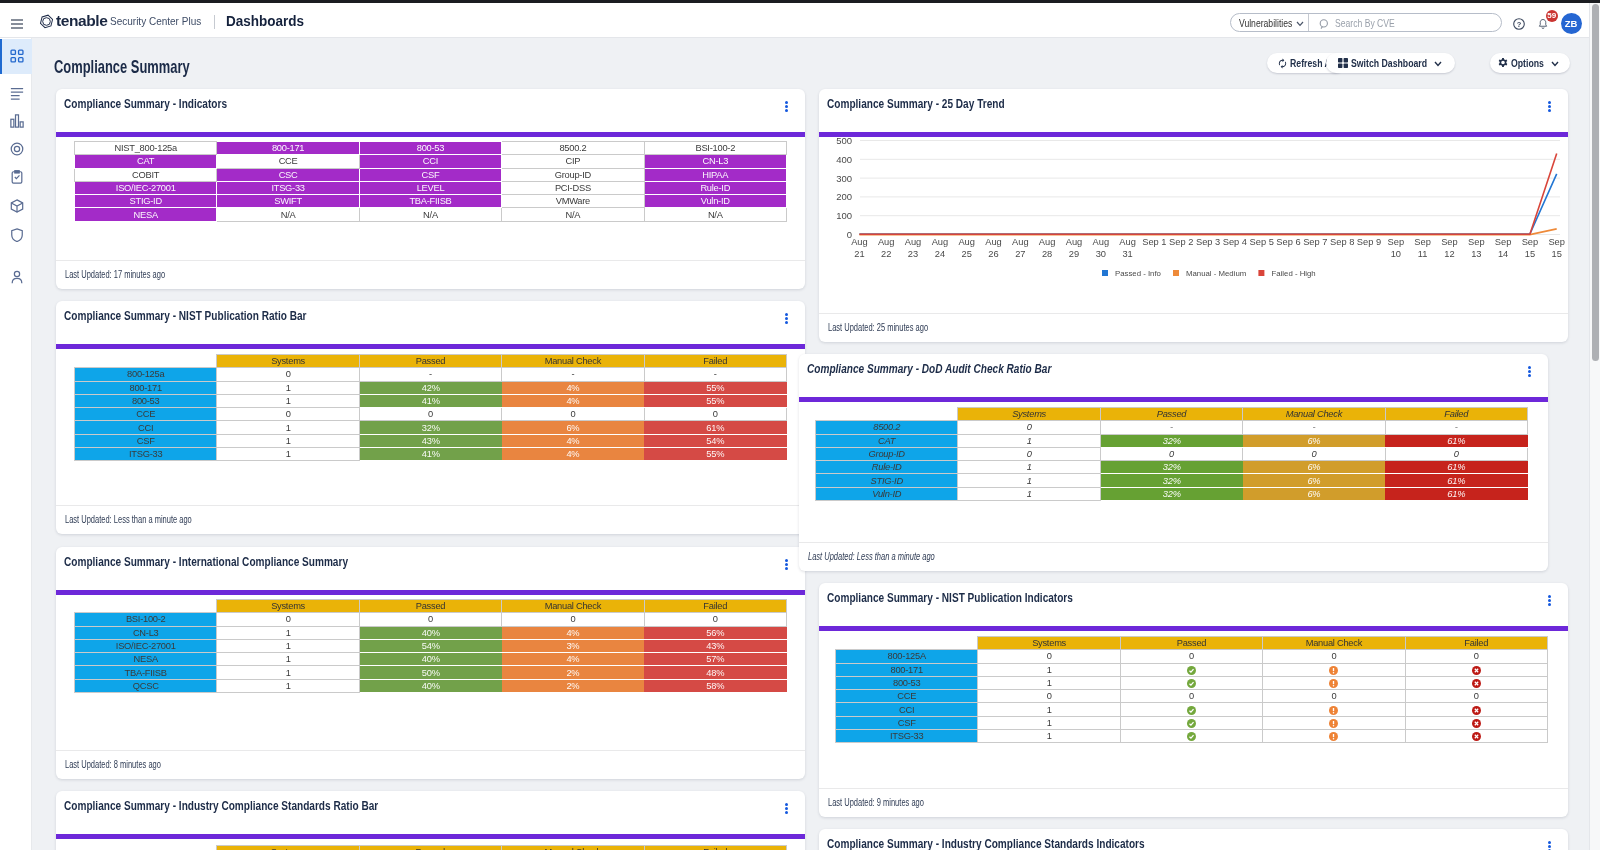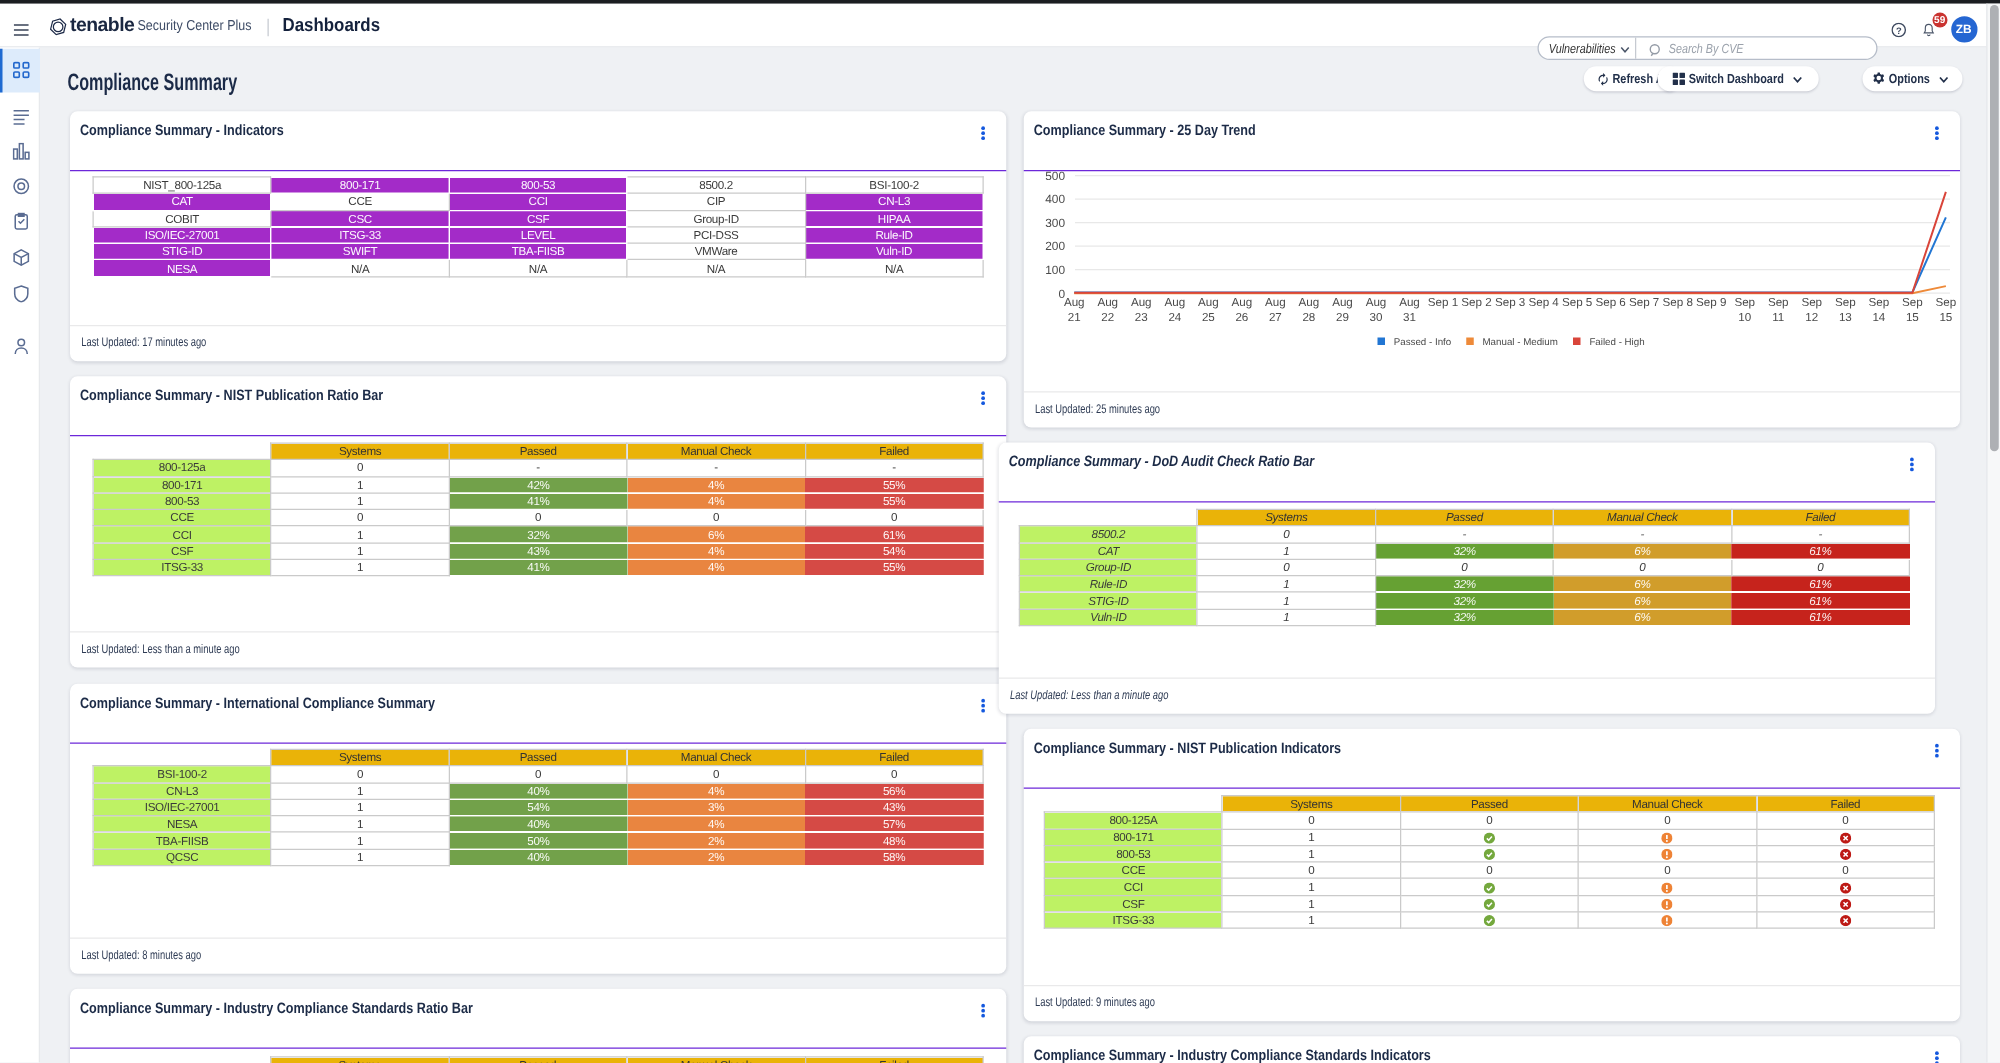--- a/index.html
+++ b/index.html
@@ -1,30 +1,30 @@
 <!DOCTYPE html>
 <html><head>
 <meta charset="utf-8">
 <style>
 *{margin:0;padding:0;box-sizing:border-box;}
 html,body{width:1600px;height:850px;overflow:hidden;background:#eff1f4;font-family:"Liberation Sans",sans-serif;}
 #topstrip{position:absolute;left:0;top:0;width:1600px;height:3px;background:#1b1d21;}
 #hdr{position:absolute;left:0;top:3px;width:1600px;height:35px;background:#fff;border-bottom:1px solid #e4e6ea;}
 #sidebar{position:absolute;left:0;top:38px;width:32px;height:812px;background:#fff;border-right:1px solid #e7e9ec;}
 .card{position:absolute;background:#fff;border-radius:6px;box-shadow:0 1px 3px rgba(20,30,60,.14);}
-.chead{position:absolute;left:0;top:0;right:0;height:48px;border-bottom:1px solid #6d28d9;}
+.chead{position:absolute;left:0;top:0;right:0;height:48px;border-bottom:5px solid #6d28d9;}
 .ctitle{position:absolute;left:8px;top:0;line-height:31px;font-size:12px;font-weight:bold;color:#1c2b47;transform:scaleX(0.84);transform-origin:left center;white-space:nowrap;}
 .cdots{position:absolute;right:17px;top:12px;width:3px;height:12px;}
 .cdots i{display:block;width:3px;height:3px;border-radius:50%;background:#1458de;margin-bottom:1.2px;}
 .cfoot{position:absolute;left:0;right:0;bottom:0;height:29px;border-top:1px solid #e9e9ea;font-size:10px;color:#2e3b54;line-height:28px;padding-left:9px;}
 .cfoot b{display:inline-block;font-weight:normal;transform:scaleX(0.75);transform-origin:left center;white-space:nowrap;}
 table.t{position:absolute;left:18px;border-collapse:collapse;table-layout:fixed;width:713px;font-size:9.3px;letter-spacing:-0.25px;color:#3a3a3a;}
 .t td,.t th{height:13.3px;padding:0;text-align:center;border:1px solid #cacaca;line-height:12px;font-weight:normal;overflow:hidden;white-space:nowrap;}
 .t th{background:#eab308;color:#333;}
-.t td.l{background:#bef264;}
+.t td.l{background:#0ea5e9;}
 .t .e{border:none;background:none;}
 td.p{background:#a32bc8;border:1px solid #fff;color:rgba(255,255,255,.97);}
 td.g,td.o,td.r,td.g2,td.a2,td.r2{border-top:1px solid #fff;border-bottom:1px solid #fff;border-left:none;border-right:none;color:rgba(255,255,255,.95);}
 td.g{background:#72a14a;}
 td.o{background:#e98540;}
 td.r{background:#d54a45;}
 td.g2{background:#66a133;}
 td.a2{background:#d19d2b;}
 td.r2{background:#c6231c;}
 #scroll{position:absolute;right:0;top:3px;width:11px;height:847px;background:#f7f8f9;border-left:1px solid #e4e6ea;}
@@ -47,21 +47,21 @@
   <svg style="position:absolute;left:38px;top:10px;" width="17" height="17" viewBox="0 0 24 24">
       <g fill="none" stroke="#1f2c49" stroke-width="1.4">
         <path d="M12 2.8 L19.6 7.2 L19.6 16.6 L12 21 L4.4 16.6 L4.4 7.2 Z" transform="rotate(14 12 12)"></path>
         <circle cx="12" cy="12" r="5.4"></circle>
       </g>
     </svg>
   <span style="position:absolute;left:56px;top:9px;font-size:15.5px;font-weight:bold;color:#1a2741;letter-spacing:-0.4px;">tenable</span>
   <span style="position:absolute;left:110px;top:12px;font-size:11.5px;color:#3e4c66;transform:scaleX(0.87);transform-origin:left;display:inline-block;white-space:nowrap;">Security Center Plus</span>
   <span style="position:absolute;left:214px;top:12px;width:1px;height:14px;background:#c6cad1;"></span>
   <span style="position:absolute;left:226px;top:9px;font-size:15px;font-weight:bold;color:#14213c;transform:scaleX(0.9);transform-origin:left;display:inline-block;">Dashboards</span>
-  <div style="position:absolute;left:1230px;top:26px;width:272px;height:19px;border:1px solid #b6bdc9;border-radius:10px;background:#fff;font-style:italic;">
+  <div style="position:absolute;left:1230px;top:10px;width:272px;height:19px;border:1px solid #b6bdc9;border-radius:10px;background:#fff;">
     <span style="position:absolute;left:8px;top:3px;font-size:10.5px;color:#333;transform:scaleX(0.82);transform-origin:left;">Vulnerabilities</span>
     <svg style="position:absolute;left:64.5px;top:7px;" width="8" height="6" viewBox="0 0 8 6">
         <path d="M1 1 L4 4.4 L7 1" fill="none" stroke="#4a5568" stroke-width="1.2"></path>
       </svg>
     <span style="position:absolute;left:77px;top:0;width:1px;height:17px;background:#c6cad1;"></span>
     <svg style="position:absolute;left:88px;top:4.5px;" width="11" height="11" viewBox="0 0 11 11">
         <circle cx="4.8" cy="4.4" r="3.6" fill="none" stroke="#949ba6" stroke-width="1.1"></circle>
         <line x1="3.4" y1="7.7" x2="2" y2="9.6" stroke="#949ba6" stroke-width="1.1"></line>
       </svg>
     <span style="position:absolute;left:104px;top:3px;font-size:10.5px;color:#9aa1ab;transform:scaleX(0.82);transform-origin:left;">Search By CVE</span>

